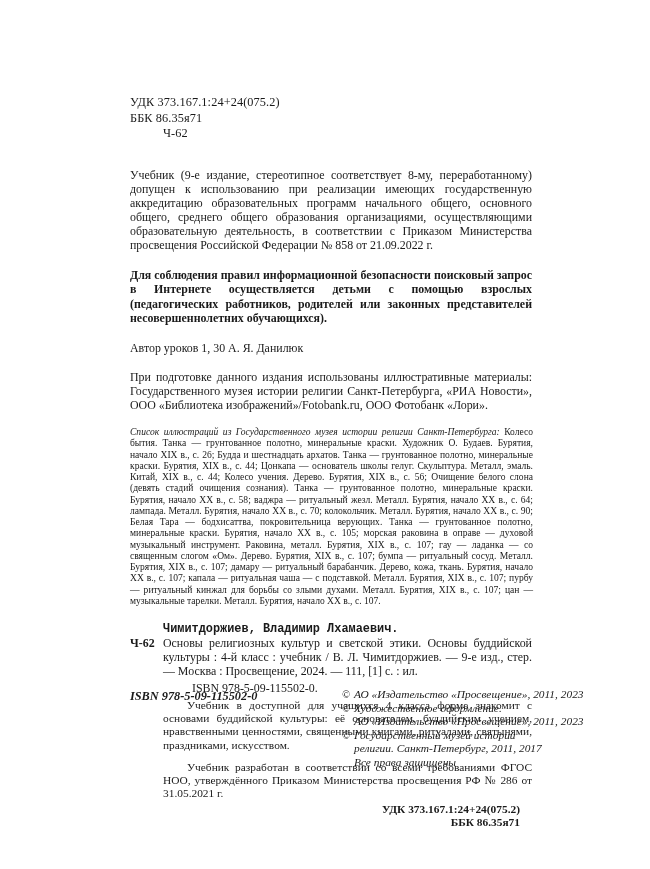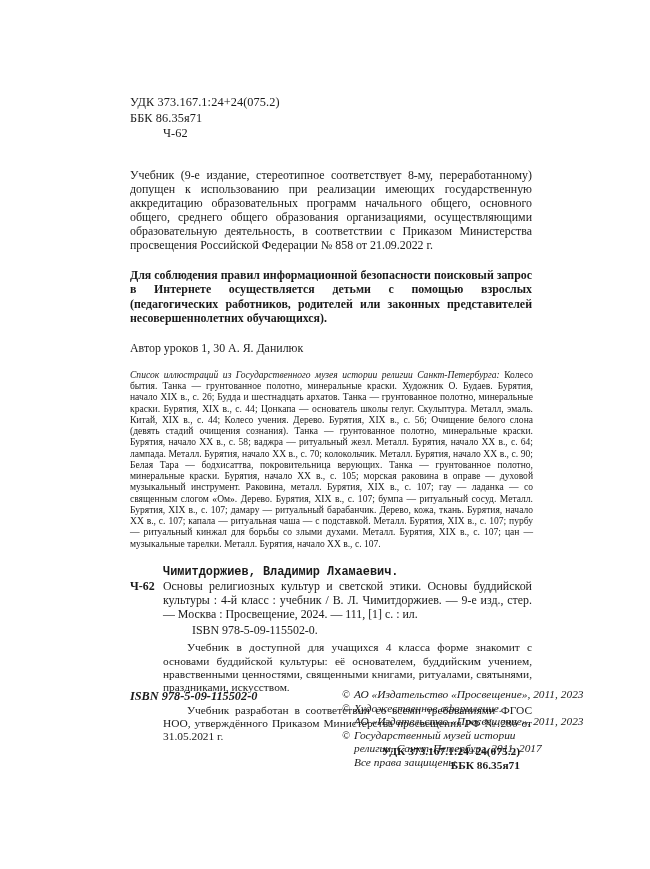--- a/index.html
+++ b/index.html
@@ -157,20 +157,21 @@
     <div>ББК 86.35я71</div>
     <div class="indent">Ч-62</div>
   </div>
 
   <div class="para block-gap-1">Учебник (9-е издание, стереотипное соответствует 8-му, переработанному) допущен к использованию при реализации имеющих государственную аккредитацию образовательных программ начального общего, основного общего, среднего общего образования организациями, осуществляющими образовательную деятельность, в соответствии с Приказом Министерства просвещения Российской Федерации № 858 от 21.09.2022 г.</div>
 
   <div class="para block-gap-2">Для соблюдения правил информационной безопасности поисковый запрос в Интернете осуществляется детьми с помощью взрослых (педагогических работников, родителей или законных представителей несовершеннолетних обучающихся).</div>
 
   <div class="author-line block-gap-3">Автор уроков 1, 30 А. Я. Данилюк</div>
 
+  <div class="para block-gap-4">При подготовке данного издания использованы иллюстративные материалы: Государственного музея истории религии Санкт-Петербурга, «РИА Новости», ООО «Библиотека изображений»/Fotobank.ru, ООО Фотобанк «Лори».</div>
 
   <div class="illus">
     <span class="head">Список иллюстраций из Государственного музея истории религии Санкт-Петербурга:</span>
     <span>Колесо бытия. Танка — грунтованное полотно, минеральные краски. Художник О. Будаев. Бурятия, начало XIX в., с. 26; Будда и шестнадцать архатов. Танка — грунтованное полотно, минеральные краски. Бурятия, XIX в., с. 44; Цонкапа — основатель школы гелуг. Скульптура. Металл, эмаль. Китай, XIX в., с. 44; Колесо учения. Дерево. Бурятия, XIX в., с. 56; Очищение белого слона (девять стадий очищения сознания). Танка — грунтованное полотно, минеральные краски. Бурятия, начало XX в., с. 58; ваджра — ритуальный жезл. Металл. Бурятия, начало XX в., с. 64; лампада. Металл. Бурятия, начало XX в., с. 70; колокольчик. Металл. Бурятия, начало XX в., с. 90; Белая Тара — бодхисаттва, покровительница верующих. Танка — грунтованное полотно, минеральные краски. Бурятия, начало XX в., с. 105; морская раковина в оправе — духовой музыкальный инструмент. Раковина, металл. Бурятия, XIX в., с. 107; гау — ладанка — со священным слогом «Ом». Дерево. Бурятия, XIX в., с. 107; бумпа — ритуальный сосуд. Металл. Бурятия, XIX в., с. 107; дамару — ритуальный барабанчик. Дерево, кожа, ткань. Бурятия, начало XX в., с. 107; капала — ритуальная чаша — с подставкой. Металл. Бурятия, XIX в., с. 107; пурбу — ритуальный кинжал для борьбы со злыми духами. Металл. Бурятия, XIX в., с. 107; цан — музыкальные тарелки. Металл. Бурятия, начало XX в., с. 107.</span>
   </div>
 
   <div class="biblio">
     <div class="biblio-name">Чимитдоржиев, Владимир Лхамаевич.</div>
     <div class="biblio-body">
       <span class="biblio-tag">Ч-62</span>

